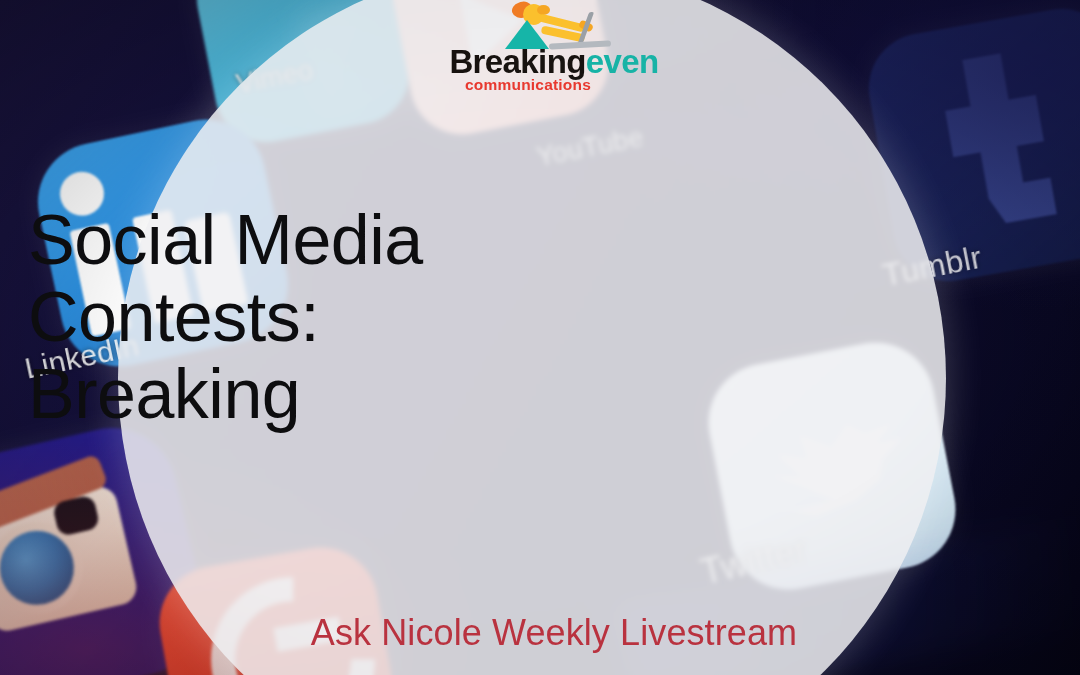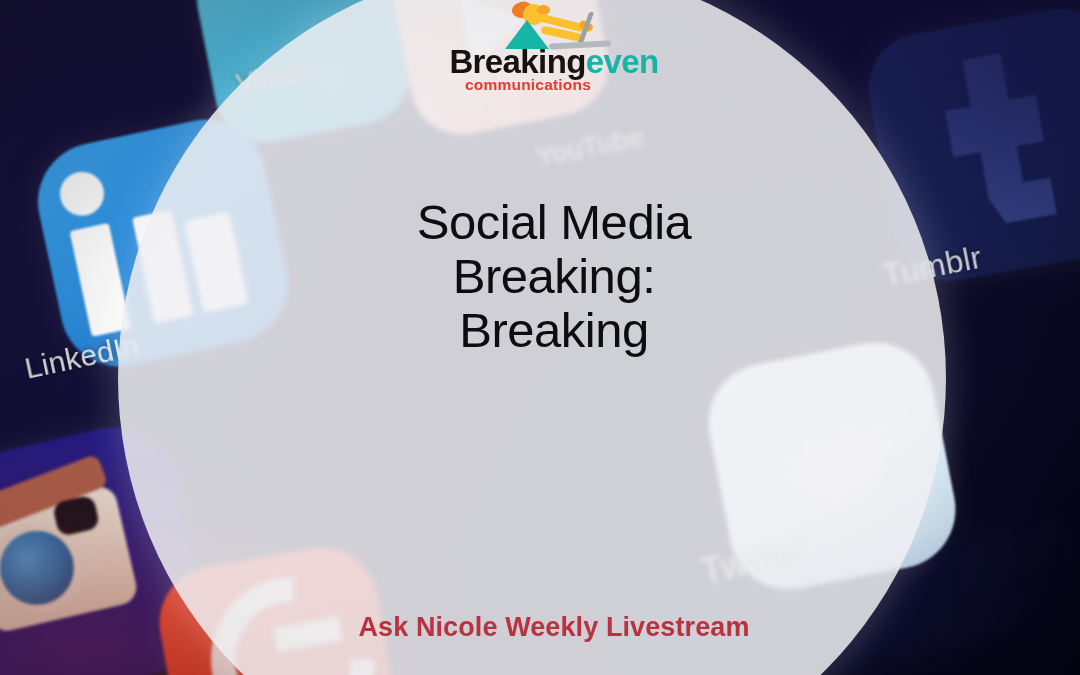--- a/index.html
+++ b/index.html
@@ -340,39 +340,39 @@
     font-weight: 700;
     letter-spacing: 0.2px;
     margin-top: -2px;
     margin-left: -52px;
   }
 
   
   #title-block {
     position: absolute;
     left: 0; right: 0;
-    top: 163px;
-    text-align: center;
+    top: 155px;
+    text-align: left;
     color: #0d0d0f;
-    font-size: 49px;
+    font-size: 70px;
     font-weight: 400;
     line-height: 1.10;
     letter-spacing: -0.5px;
   }
   #title-block .title-line { display: block; }
 
   
   #subtitle {
     position: absolute;
     left: 0; right: 0;
     top: 612px;
     text-align: center;
     color: #b9323f;
-    font-size: 27px;
-    font-weight: 700;
+    font-size: 36px;
+    font-weight: 400;
     letter-spacing: 0.1px;
   }
 </style>
 </head>
 <body>
 
 <div id="canvas">
 
   <div class="bg"></div>
 
@@ -433,20 +433,20 @@
         <div class="lf-hand1"></div>
         <div class="lf-laptop-screen"></div>
         <div class="lf-laptop-base"></div>
       </div>
       <div id="logo-wordmark"><span id="logo-word-breaking">Breaking</span><span id="logo-word-even">even</span></div>
       <div id="logo-tagline">communications</div>
     </div>
 
     <h1 id="title-block">
       <span class="title-line">Social Media</span>
-      <span class="title-line">Breaking:</span>
+      <span class="title-line">Contests:</span>
       <span class="title-line">Breaking</span>
     </h1>
 
     <div id="subtitle">Ask Nicole Weekly Livestream</div>
 
   </div>
 </div>
 
 </body></html>

